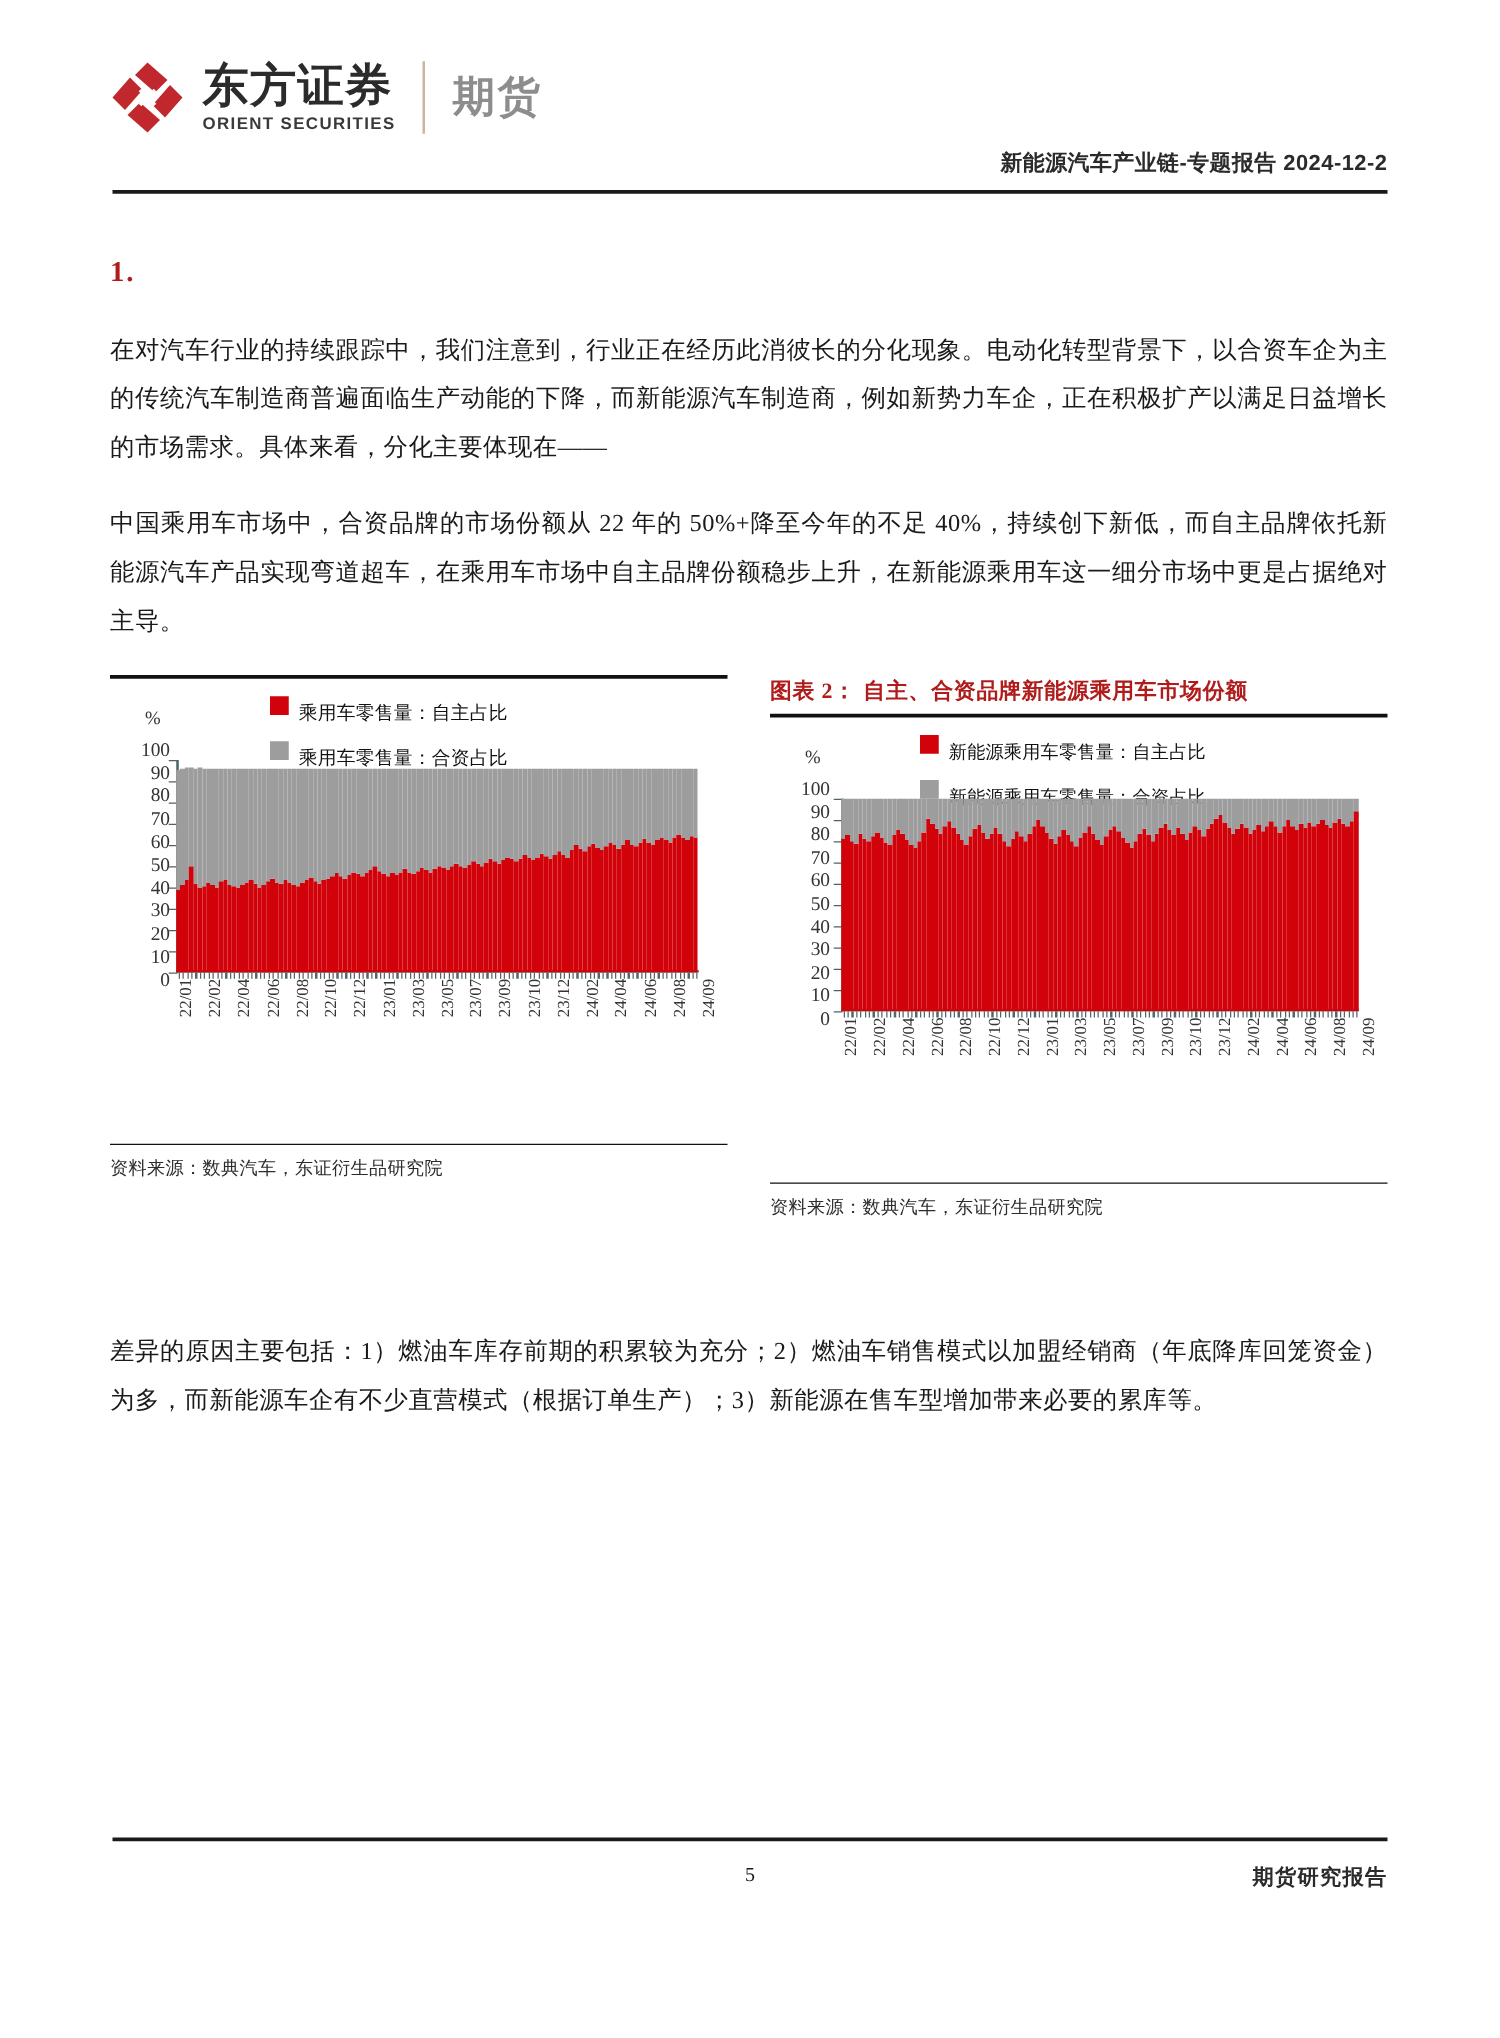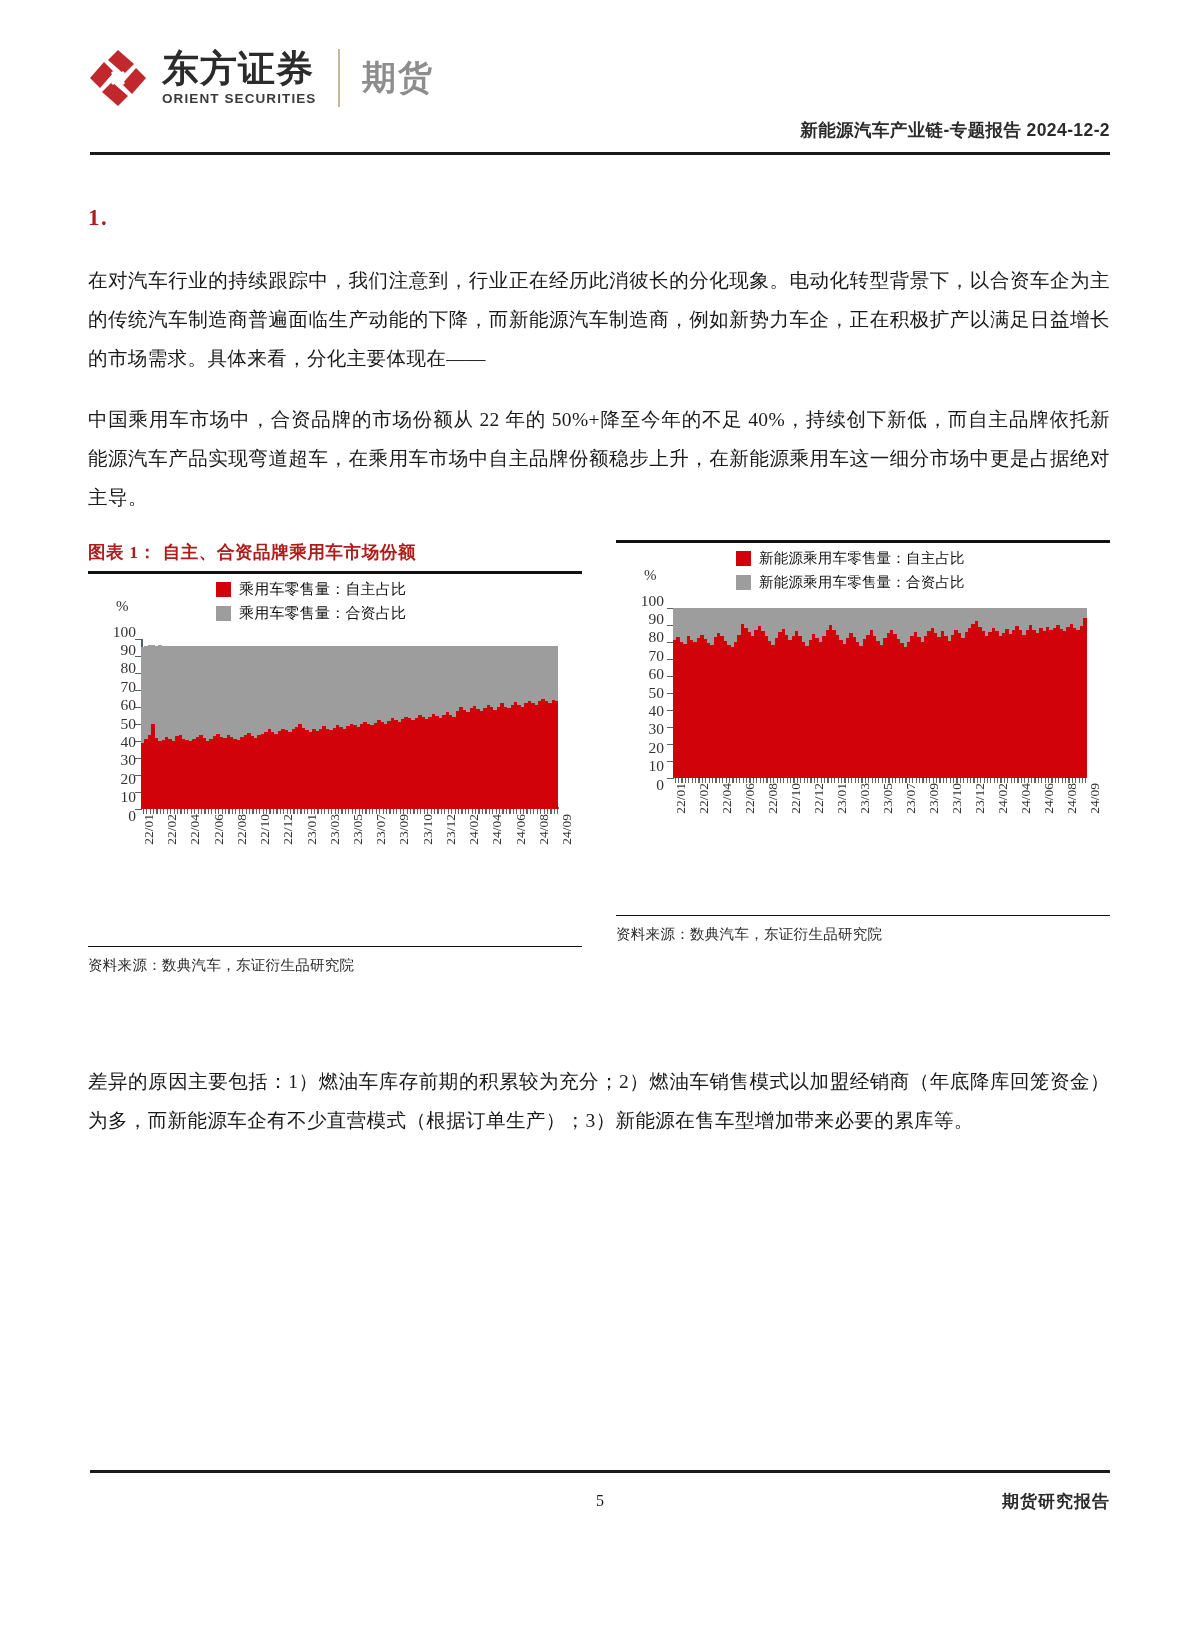--- a/index.html
+++ b/index.html
@@ -55,21 +55,21 @@
   .fig-title .lbl{margin-right:6px;}
   .fig-rule{height:2.5px;background:#111;width:100%;}
   .fig-body{position:relative;height:370px;}
   .fig-foot-rule{height:1.5px;background:#111;width:100%;margin-top:2px;}
   .fig-source{font-size:14.5px;color:#2b2b2b;padding-top:9px;letter-spacing:0.3px;}
 
   
   .legend{position:absolute;left:128px;top:6px;}
   .legend-row{display:flex;align-items:center;margin-bottom:5px;}
   .legend-swatch{width:15px;height:15px;margin-right:8px;flex:0 0 auto;}
-  .legend-text{font-size:15px;color:#111;letter-spacing:0.2px;white-space:nowrap;}
+  .legend-text{font-size:15px;color:#111;letter-spacing:0.2px;white-space:nowrap;margin-top:12px;}
   .fig2 .legend{left:120px;}
   .fig2 .legend-text{font-size:14.5px;}
 
   
   .unit{position:absolute;left:28px;top:24px;font-size:15px;color:#333;}
 
   
   .plot{position:absolute;left:53px;top:65px;width:418px;height:170px;}
   .fig2 .plot{left:57px;width:414px;}
   .ylabels{position:absolute;left:0px;top:58px;width:48px;height:184px;}
@@ -133,23 +133,20 @@
     </h2>
     <p class="para">在对汽车行业的持续跟踪中，我们注意到，行业正在经历此消彼长的分化现象。电动化转型背景下，以合资车企为主的传统汽车制造商普遍面临生产动能的下降，而新能源汽车制造商，例如新势力车企，正在积极扩产以满足日益增长的市场需求。具体来看，分化主要体现在——</p>
     <p class="para indent-list">
       <span class="txt">中国乘用车市场中，合资品牌的市场份额从 22 年的 50%+降至今年的不足 40%，持续创下新低，而自主品牌依托新能源汽车产品实现弯道超车，在乘用车市场中自主品牌份额稳步上升，在新能源乘用车这一细分市场中更是占据绝对主导。</span>
     </p>
   </div>
 
   <div class="figs">
 
     <div class="fig fig1">
-      <div class="fig-title">
-        <span class="lbl">图表 1：</span><span>自主、合资品牌乘用车市场份额</span>
-      </div>
       <div class="fig-rule"></div>
       <div class="fig-body">
         <div class="legend">
           <div class="legend-row">
             <span class="legend-swatch" style="background:#D2020B"></span>
             <span class="legend-text">乘用车零售量：自主占比</span>
           </div>
           <div class="legend-row">
             <span class="legend-swatch" style="background:#9d9d9d"></span>
             <span class="legend-text">乘用车零售量：合资占比</span>
@@ -817,20 +814,23 @@
             <div class="xlab" style="left: 88.8889%;">24/06</div>
             <div class="xlab" style="left: 94.4444%;">24/08</div>
             <div class="xlab" style="left: 100%;">24/09</div>
           </div>
       </div>
       <div class="fig-foot-rule"></div>
       <div class="fig-source">资料来源：数典汽车，东证衍生品研究院</div>
     </div>
 
     <div class="fig fig2">
+      <div class="fig-title">
+        <span class="lbl">图表 2：</span><span>自主、合资品牌新能源乘用车市场份额</span>
+      </div>
       <div class="fig-rule"></div>
       <div class="fig-body">
         <div class="legend">
           <div class="legend-row">
             <span class="legend-swatch" style="background:#D2020B"></span>
             <span class="legend-text">新能源乘用车零售量：自主占比</span>
           </div>
           <div class="legend-row">
             <span class="legend-swatch" style="background:#9d9d9d"></span>
             <span class="legend-text">新能源乘用车零售量：合资占比</span>

